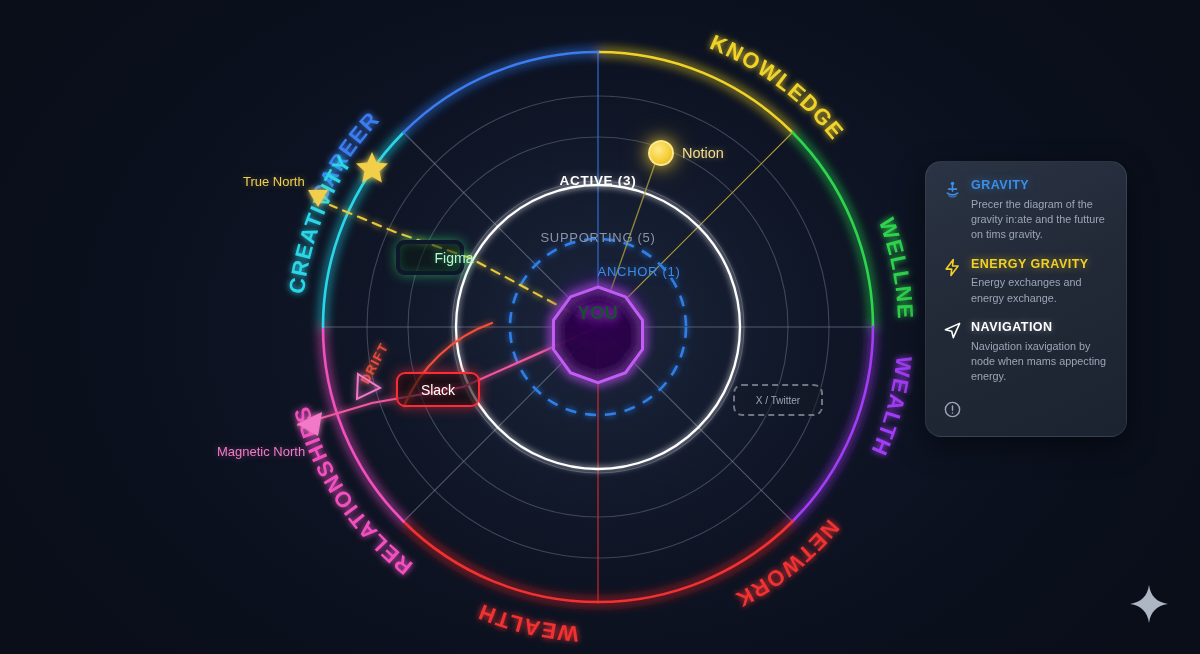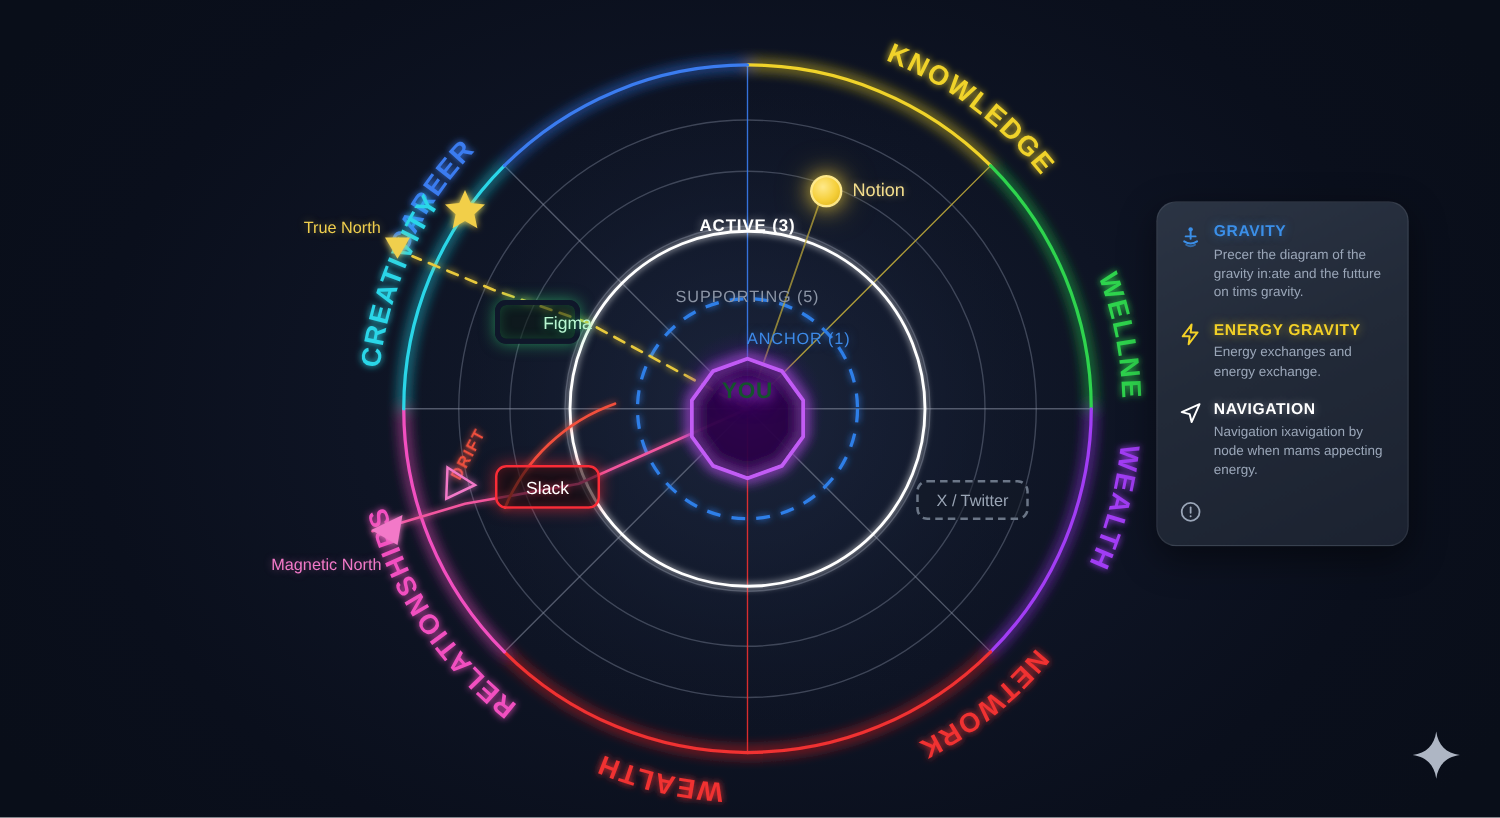--- a/index.html
+++ b/index.html
@@ -51,21 +51,21 @@
   .chip-slack{
     left:396px;top:372px;width:84px;height:35px;
     border:2px solid #fa2c37;color:#ffffff;
     background:rgba(30,10,12,.6);
     box-shadow:0 0 13px rgba(250,44,55,.6),inset 0 0 9px rgba(250,44,55,.25);
     text-shadow:0 0 6px rgba(250,44,55,.6);
   }
   .chip-twitter{
     left:733px;top:384px;width:90px;height:32px;
     border:2px dashed #6b7687;color:#9aa5b5;
-    background:rgba(20,26,38,.5);font-size:13px;
+    background:rgba(20,26,38,.5);font-size:10px;
   }
   .node-notion{position:absolute;left:648px;top:140px;display:flex;align-items:center;gap:8px;text-align:right;}
   .notion-dot{
     width:22px;height:22px;border-radius:50%;
     background:radial-gradient(circle at 38% 34%,#ffe98a 0%,#f5cf3a 55%,#d9ae16 100%);
     border:2px solid rgba(255,236,150,.85);
     box-shadow:0 0 16px rgba(245,207,58,.85),0 0 30px rgba(245,207,58,.35);
   }
   .notion-label{font-size:14.5px;color:#f3dd8c;text-shadow:0 0 7px rgba(243,221,140,.45);}
 

